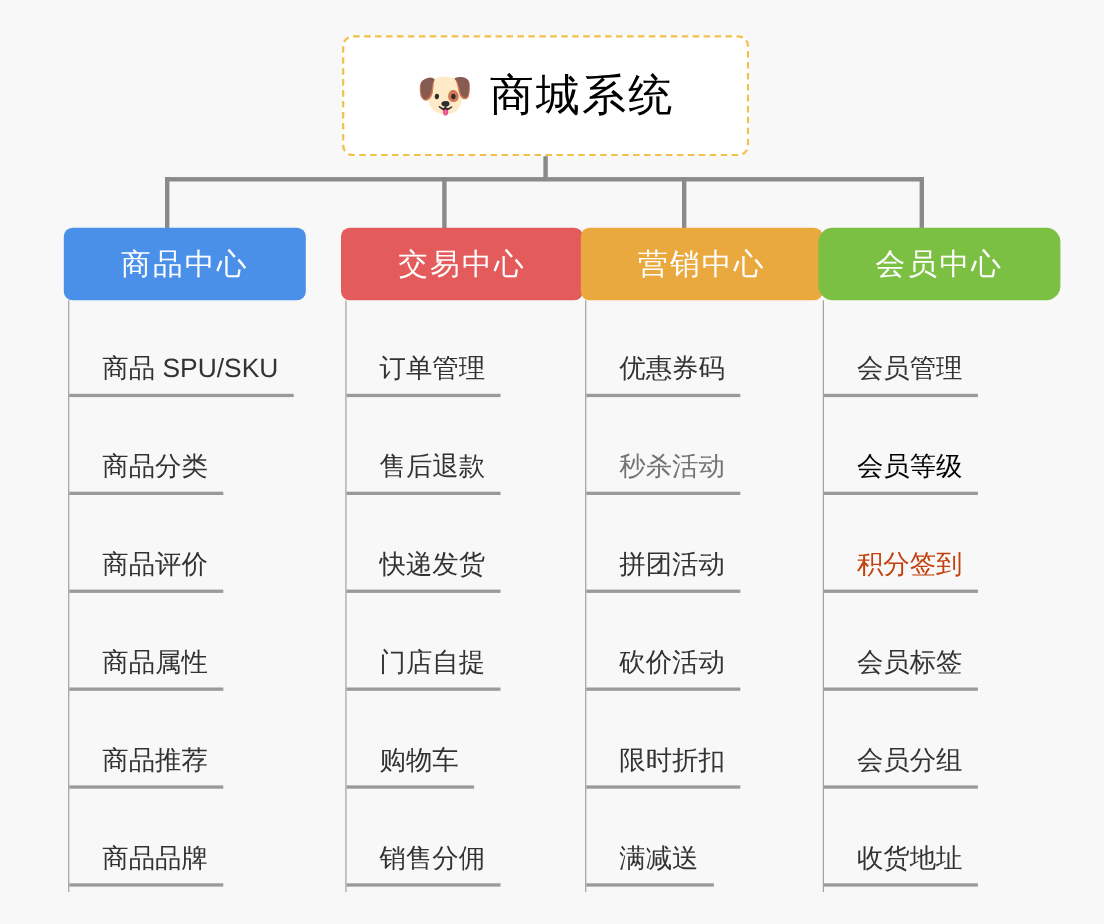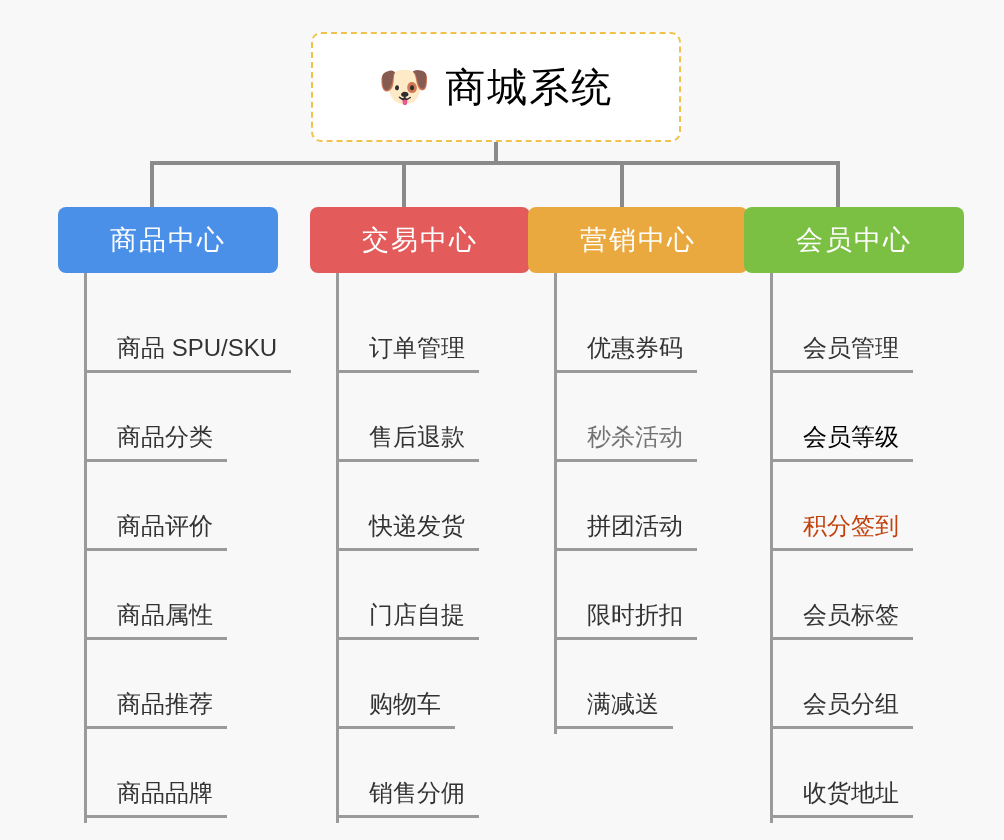--- a/index.html
+++ b/index.html
@@ -89,23 +89,23 @@
     justify-content: center;
     color: #ffffff;
     font-size: 27px;
     letter-spacing: 2px;
     line-height: 1;
   }
 
   
   .leaf-list {
     position: relative;
-    margin-left: 26px;
-    border-left: 3px solid #0f766e;
-    padding-top: 16px;
+    margin-left: 4px;
+    border-left: 1px solid #0f766e;
+    padding-top: 4px;
   }
 
   .leaf-item {
     position: relative;
     height: 89px;
     display: flex;
     align-items: flex-end;
     padding-left: 30px;
     padding-bottom: 5px;
   }
@@ -197,29 +197,32 @@
         <div class="leaf-item">
           <span class="leaf-label" style="border-bottom-color: rgb(154, 154, 154); color: rgb(51, 51, 51);">优惠券码</span>
         </div>
         <div class="leaf-item">
           <span class="leaf-label" style="border-bottom-color: rgb(154, 154, 154); color: #737373;">秒杀活动</span>
         </div>
         <div class="leaf-item">
           <span class="leaf-label" style="border-bottom-color: rgb(154, 154, 154); color: rgb(51, 51, 51);">拼团活动</span>
         </div>
         <div class="leaf-item">
+          <span class="leaf-label" style="border-bottom-color: rgb(154, 154, 154); color: rgb(51, 51, 51);">砍价活动</span>
+        </div>
+        <div class="leaf-item">
           <span class="leaf-label" style="border-bottom-color: rgb(154, 154, 154); color: rgb(51, 51, 51);">限时折扣</span>
         </div>
         <div class="leaf-item">
           <span class="leaf-label" style="border-bottom-color: rgb(154, 154, 154); color: rgb(51, 51, 51);">满减送</span>
         </div>
       </div>
     </div>
   <div class="column" id="col-3" style="left:744px">
-      <div class="cat-box" style="background: rgb(123, 192, 67);">
+      <div class="cat-box" style="background: rgb(123, 192, 67); border-radius: 13px;">
         <span>会员中心</span>
       </div>
       <div class="leaf-list" style="border-left-color: rgb(154, 154, 154);">
         <div class="leaf-item">
           <span class="leaf-label" style="border-bottom-color: rgb(154, 154, 154); color: rgb(51, 51, 51);">会员管理</span>
         </div>
         <div class="leaf-item">
           <span class="leaf-label" style="border-bottom-color: rgb(154, 154, 154); color: #000000;">会员等级</span>
         </div>
         <div class="leaf-item">

